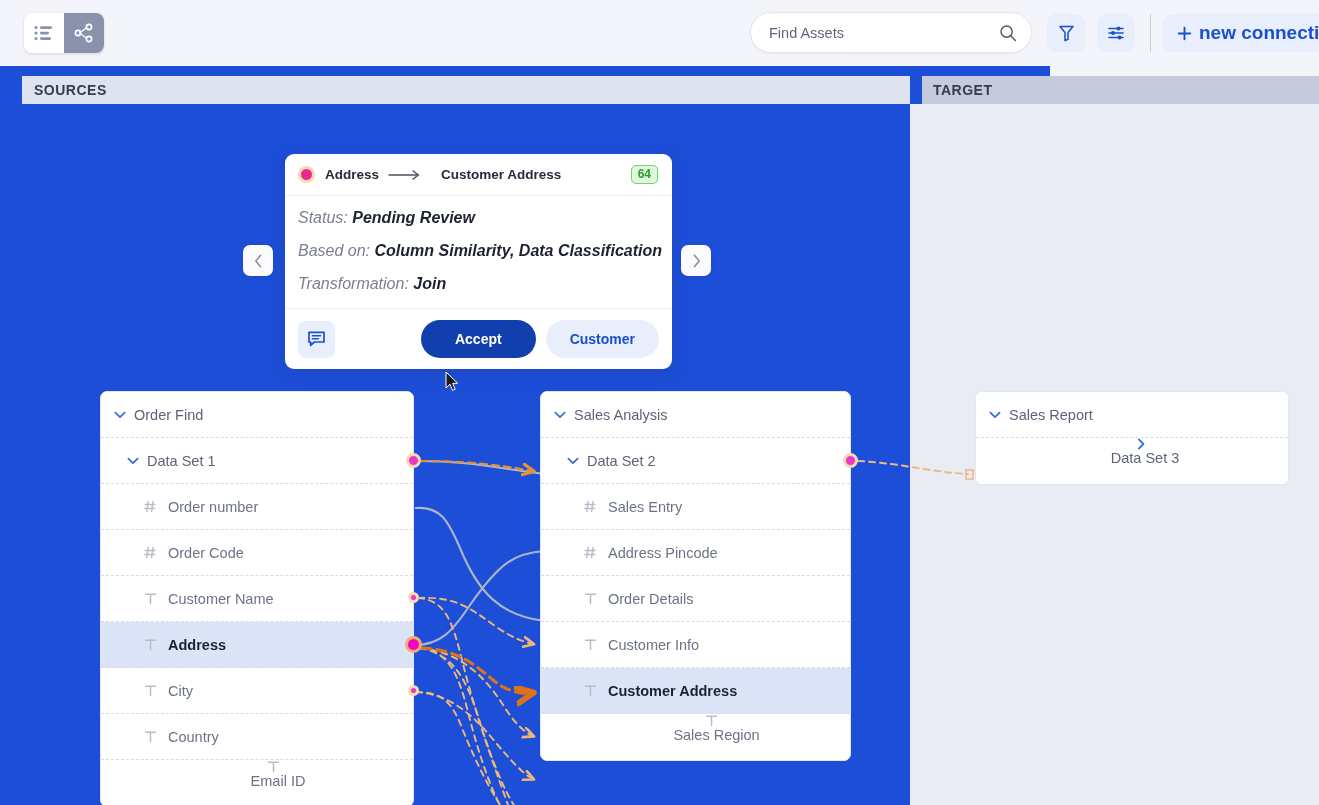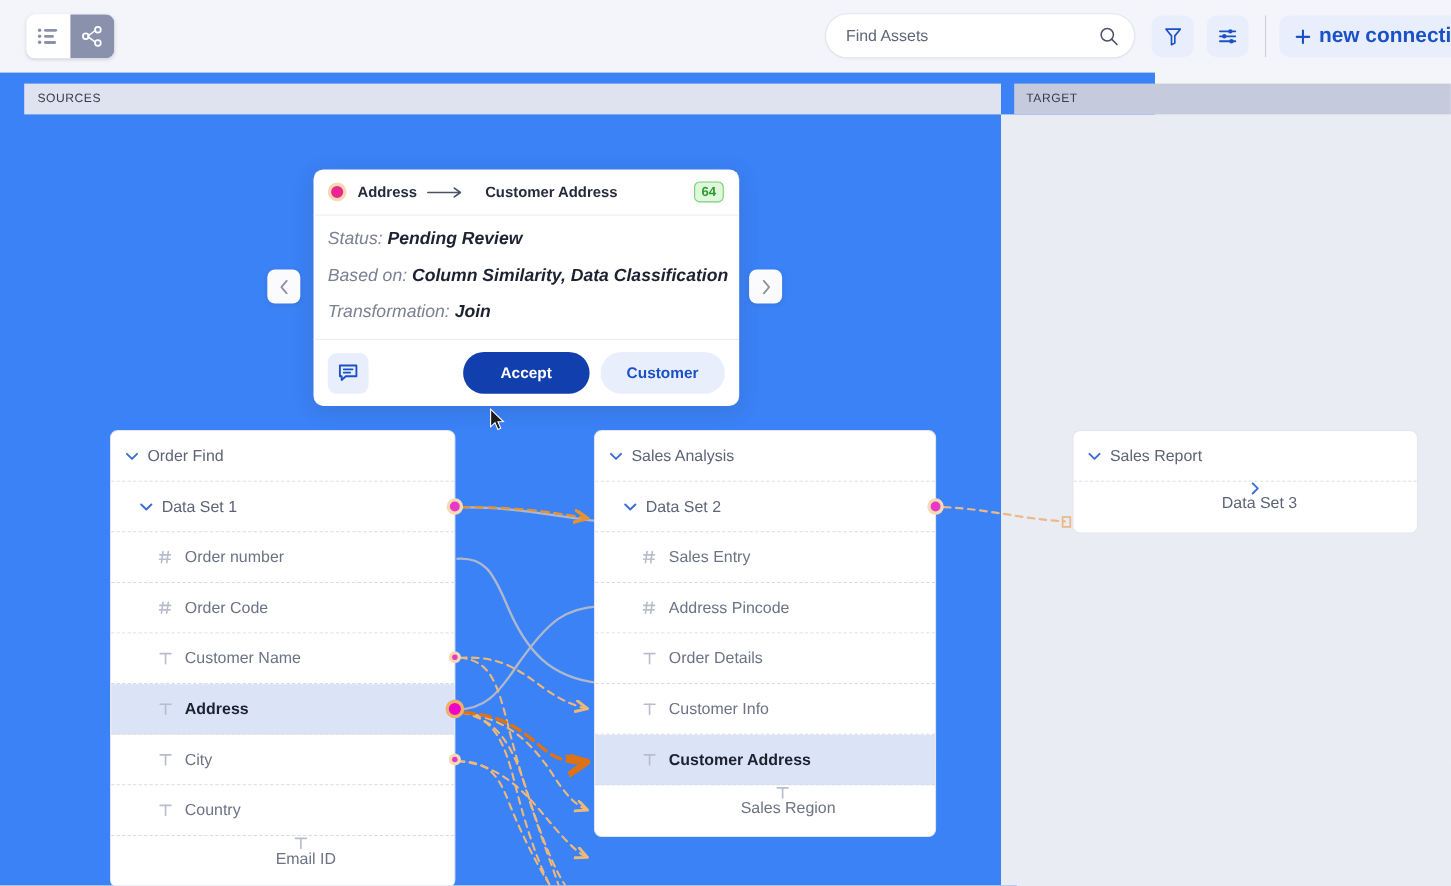--- a/index.html
+++ b/index.html
@@ -2,21 +2,21 @@
 <html><head>
 <meta charset="utf-8">
 <style>
   * { box-sizing: border-box; margin: 0; padding: 0; }
   html, body {
     width: 1319px; height: 805px;
     overflow: hidden;
     font-family: "Liberation Sans", sans-serif;
     background: #f4f5f9;
   }
-  #root { position: relative; width: 1050px; height: 805px; background: #3b82f6; }
+  #root { position: relative; width: 1050px; height: 805px; background: #1d4ed8; }
 
   
   .topbar {
     position: absolute; left: 0; top: 0; width: 1319px; height: 66px;
     background: #f4f5fa;
   }
   .view-toggle {
     position: absolute; left: 24px; top: 13px;
     display: flex; align-items: center;
     border-radius: 8px; overflow: hidden;
@@ -74,21 +74,21 @@
     background: #dfe2ef;
     display: flex; align-items: center; padding-left: 12px;
   }
   .target-band {
     position: absolute; left: 922px; top: 76px;
     width: 397px; height: 28px;
     background: #c5cbdc;
     display: flex; align-items: center; padding-left: 11px;
   }
   .band-lbl {
-    font-size: 11px; font-weight: 400; letter-spacing: .5px; color: #363c4d;
+    font-size: 14px; font-weight: 700; letter-spacing: .5px; color: #363c4d;
   }
 
   .target-zone {
     position: absolute; left: 910px; top: 104px;
     width: 409px; height: 701px;
     background: #eaecf4;
   }
 
   
   .card {

